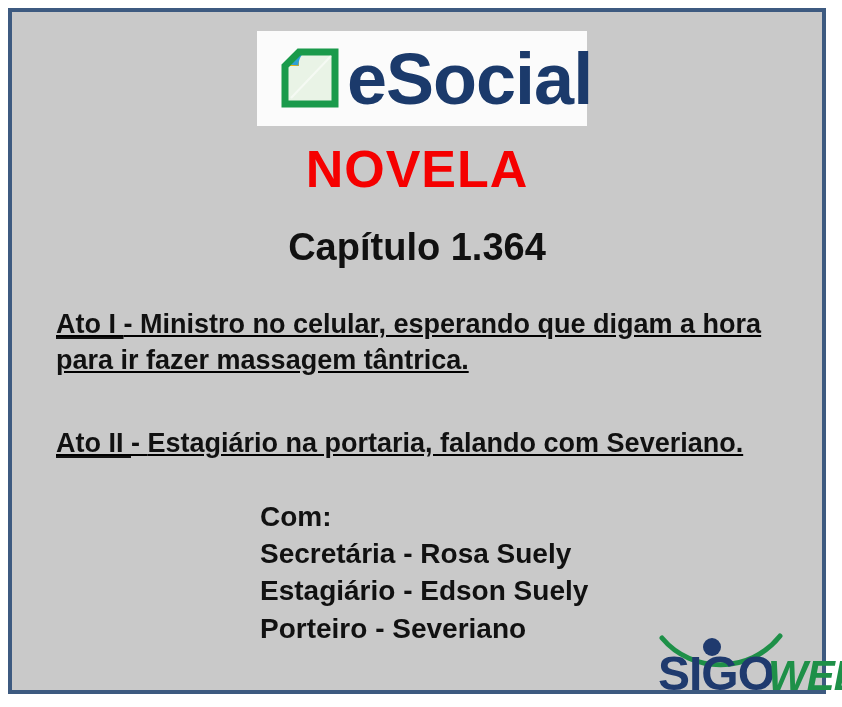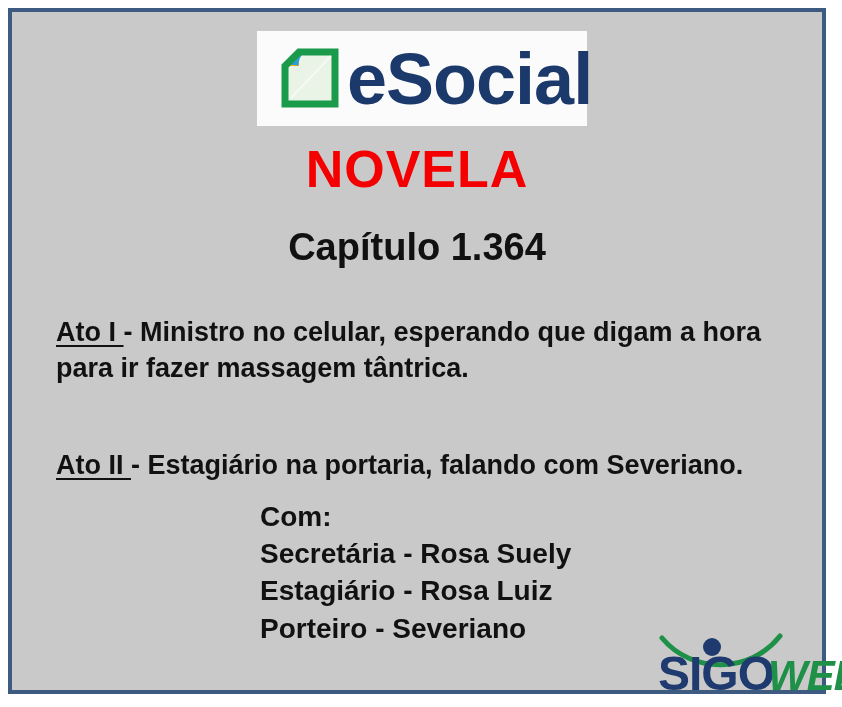--- a/index.html
+++ b/index.html
@@ -84,31 +84,32 @@
     font-weight: 700;
     color: #111111;
     line-height: 1;
     margin-top: 24px;
   }
 
   
   .acts {
     position: absolute;
     left: 44px;
-    top: 276px;
+    top: 268px;
     width: 740px;
+    text-decoration: underline;
   }
   .act-block {
     font-size: 27px;
     font-weight: 700;
     color: #111111;
     line-height: 1.32;
   }
   .act-block.second {
-    margin-top: 62px;
+    margin-top: 48px;
   }
   .act-label {
     text-decoration: underline;
     text-underline-offset: 4px;
   }
 
   
   .cast {
     position: absolute;
     left: 248px;
@@ -157,21 +158,21 @@
         <span class="act-label">Ato I </span><span>- </span><span>Ministro no celular, esperando que digam a hora para ir fazer massagem tântrica.</span>
       </p>
       <p class="act-block second">
         <span class="act-label">Ato II </span><span>- </span><span>Estagiário na portaria, falando com Severiano.</span>
       </p>
     </div>
 
     <div class="cast">
       <div class="cast-line">Com:</div>
       <div class="cast-line">Secretária - Rosa Suely</div>
-      <div class="cast-line">Estagiário - Rosa Luiz</div>
+      <div class="cast-line">Estagiário - Edson Suely</div>
       <div class="cast-line">Porteiro - Severiano</div>
     </div>
 
     <div class="sigoweb">
       <svg viewBox="0 0 220 72" width="220" height="72" aria-hidden="true">
         <g>
           <path d="M22 14 C52 50, 110 50, 140 12" fill="none" stroke="#1e9048" stroke-width="5" stroke-linecap="round"></path>
           <circle cx="72" cy="23" r="9" fill="#1f3a6e"></circle>
         </g>
         <text x="18" y="66" font-family="Liberation Sans, sans-serif" font-size="48" font-weight="700" fill="#1f3a6e" letter-spacing="-1">SIGO</text>

